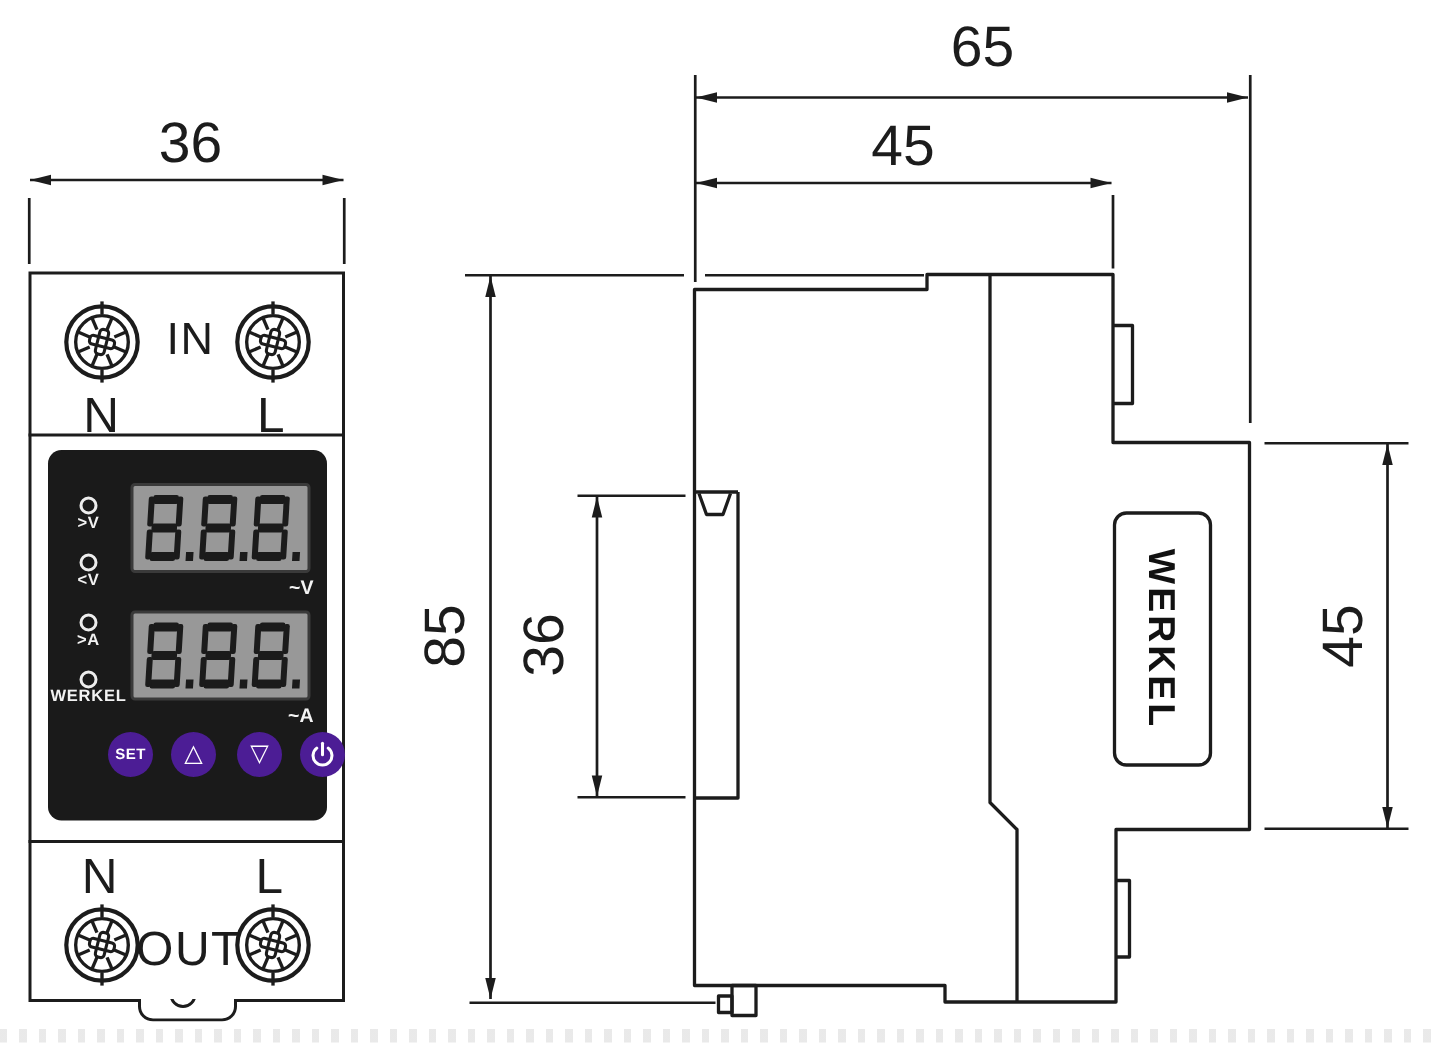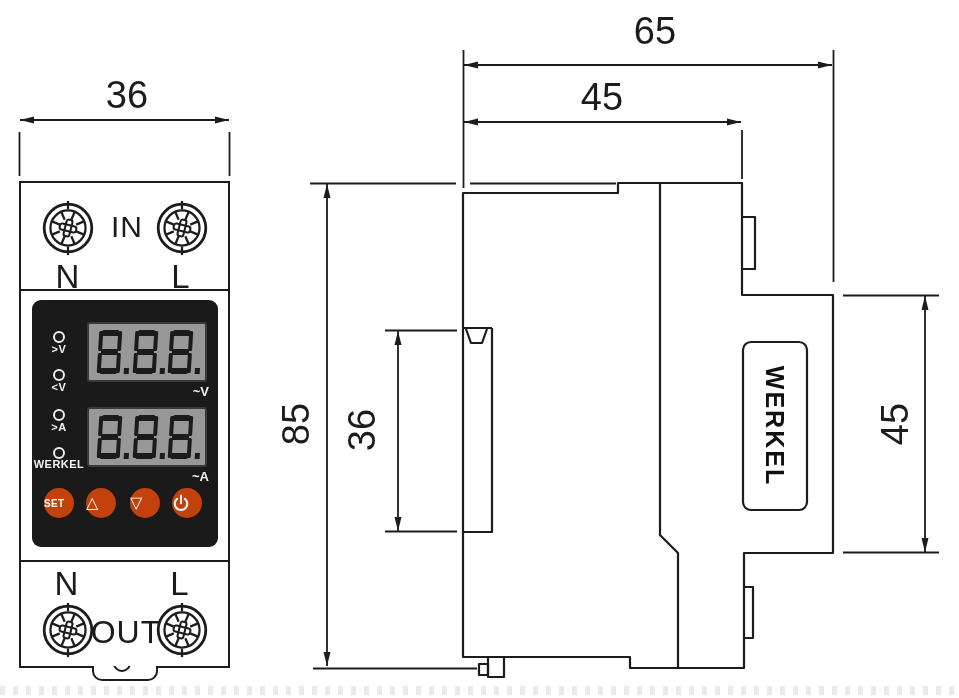--- a/index.html
+++ b/index.html
@@ -27,22 +27,22 @@
   .seg{position:absolute;background:#1b1b1b;border-radius:1.5px;}
   .seg-a{left:13%;top:0;width:74%;height:13%}
   .seg-g{left:13%;top:43.5%;width:74%;height:13%}
   .seg-d{left:13%;bottom:0;width:74%;height:13%}
   .seg-f{left:0;top:2.5%;width:18%;height:45%}
   .seg-e{left:0;bottom:2.5%;width:18%;height:45%}
   .seg-b{right:0;top:2.5%;width:18%;height:45%}
   .seg-c{right:0;bottom:2.5%;width:18%;height:45%}
   .segdot{position:absolute;right:-9px;bottom:0;width:5px;height:6px;background:#1b1b1b;}
   .unit-label{position:absolute;right:9px;color:#f4f4f4;font-size:13px;font-weight:bold;}
-  .btn{position:absolute;width:30px;height:30px;border-radius:50%;background:#c2410c;
-       display:flex;align-items:center;color:#ffffff;}
+  .btn{position:absolute;width:30px;height:30px;border-radius:50%;background:#4c1d95;
+       display:flex;align-items:center;justify-content:center;color:#ffffff;margin-left:28px;}
   .btn-set{font-size:10px;font-weight:bold;letter-spacing:.3px;}
   .btn-tri{font-size:16px;line-height:1;}
   .foot{left:92px;top:666px;width:66px;height:15px;border:2px solid #1c1c1c;border-top:none;
         border-radius:0 0 10px 10px;box-sizing:border-box;overflow:hidden;background:#fff;}
   .foot-arc{position:absolute;left:19px;top:-12px;width:18px;height:18px;border:2px solid #1c1c1c;
             border-radius:50%;box-sizing:border-box;}
   .watermark{left:0;top:686px;width:959px;height:9px;opacity:.45;
      background:repeating-linear-gradient(90deg,#cfcfcf 0 5px,transparent 5px 13px);}
 </style>
 </head>

